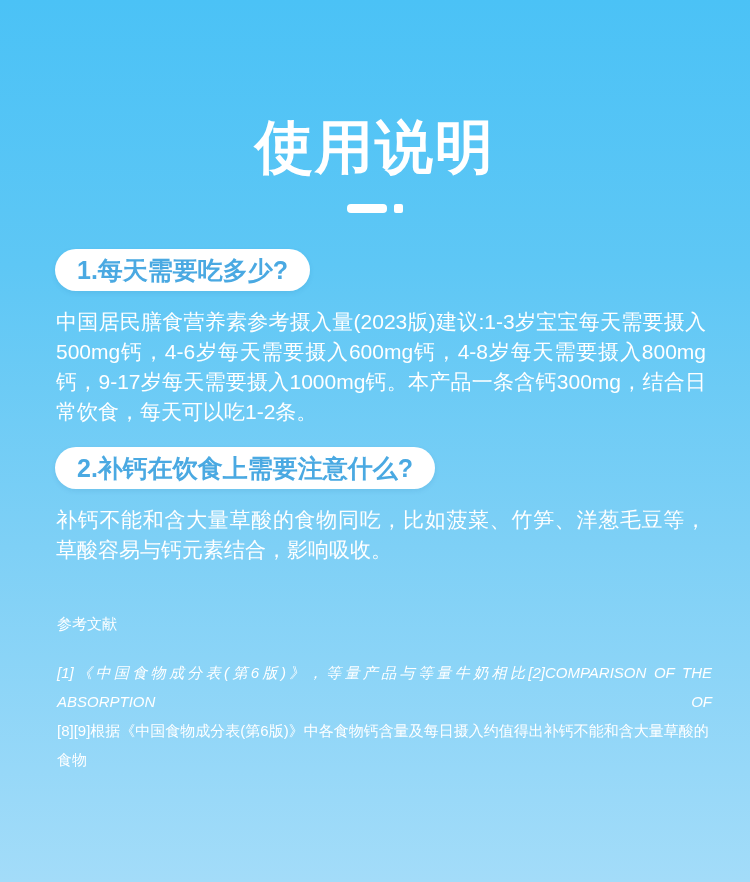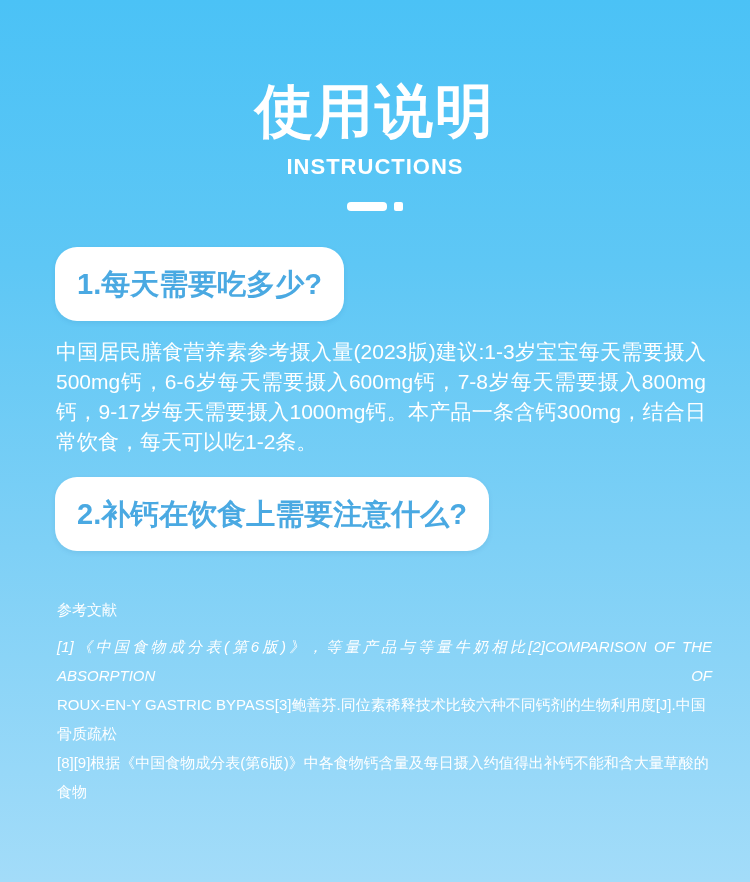--- a/index.html
+++ b/index.html
@@ -9,21 +9,21 @@
   .page {
     position: relative;
     width: 750px;
     height: 882px;
     overflow: hidden;
     background: linear-gradient(180deg, #4bc2f6 0%, #5ec7f5 30%, #7ed0f6 62%, #a3dcf9 100%);
     font-family: "Liberation Sans", "DejaVu Sans", sans-serif;
     color: #ffffff;
   }
   .header {
-    padding-top: 76px;
+    padding-top: 112px;
     text-align: center;
   }
   .page-title {
     margin: 0;
     font-size: 58px;
     line-height: 1.2;
     font-weight: 700;
     letter-spacing: 2px;
     color: #ffffff;
   }
@@ -54,26 +54,26 @@
     height: 9px;
     border-radius: 2px;
     background: #ffffff;
   }
   .section {
     margin-top: 0;
   }
   .pill {
     display: inline-block;
     margin: 0 0 0 55px;
-    padding: 16px 22px;
+    padding: 0 22px;
     height: 42px;
     line-height: 42px;
     background: #ffffff;
     border-radius: 22px;
-    font-size: 29px;
+    font-size: 25px;
     font-weight: 600;
     color: #4aa9e2;
     box-shadow: 0 2px 5px rgba(20, 90, 150, 0.10);
     white-space: nowrap;
   }
   .pill-1 { margin-top: 36px; }
   .pill-2 { margin-top: 20px; }
   .body-text {
     margin: 16px 44px 0 56px;
     font-size: 21px;
@@ -83,55 +83,54 @@
     text-align: justify;
   }
   .refs {
     margin: 44px 38px 0 57px;
     font-size: 15px;
     line-height: 29px;
     font-weight: 400;
     color: #ffffff;
   }
   .refs-title {
-    margin-bottom: 8px;
+    margin-bottom: 20px;
   }
   .ref-line {
     white-space: normal;
   }
   .ref-line.stretch {
     text-align: justify;
     text-align-last: justify;
     font-style: italic;
   }
 </style>
 </head>
 <body>
 
 <div class="page">
 
   <div class="header">
     <h1 class="page-title">使用说明</h1>
-    <div class="page-subtitle">INSTRUCTIONS</div>
     <div class="divider">
       <span class="dash"></span>
       <span class="dot"></span>
     </div>
   </div>
 
   <div class="section">
     <div class="pill pill-1">1.每天需要吃多少?</div>
-    <p class="body-text">中国居民膳食营养素参考摄入量(2023版)建议:1-3岁宝宝每天需要摄入500mg钙，6-6岁每天需要摄入600mg钙，7-8岁每天需要摄入800mg钙，9-17岁每天需要摄入1000mg钙。本产品一条含钙300mg，结合日常饮食，每天可以吃1-2条。</p>
+    <p class="body-text">中国居民膳食营养素参考摄入量(2023版)建议:1-3岁宝宝每天需要摄入500mg钙，4-6岁每天需要摄入600mg钙，4-8岁每天需要摄入800mg钙，9-17岁每天需要摄入1000mg钙。本产品一条含钙300mg，结合日常饮食，每天可以吃1-2条。</p>
   </div>
 
   <div class="section">
     <div class="pill pill-2">2.补钙在饮食上需要注意什么?</div>
+    <p class="body-text">补钙不能和含大量草酸的食物同吃，比如菠菜、竹笋、洋葱毛豆等，草酸容易与钙元素结合，影响吸收。</p>
   </div>
 
   <div class="refs">
     <div class="refs-title">参考文献</div>
     <div class="ref-line stretch">[1]《中国食物成分表(第6版)》，等量产品与等量牛奶相比[2]COMPARISON OF THE ABSORPTION OF</div>
-    <div class="ref-line">ROUX-EN-Y GASTRIC BYPASS[3]鲍善芬.同位素稀释技术比较六种不同钙剂的生物利用度[J].中国骨质疏松</div>
     <div class="ref-line">[8][9]根据《中国食物成分表(第6版)》中各食物钙含量及每日摄入约值得出补钙不能和含大量草酸的食物</div>
 
   </div>
 
 </div>
 
 </body></html>

